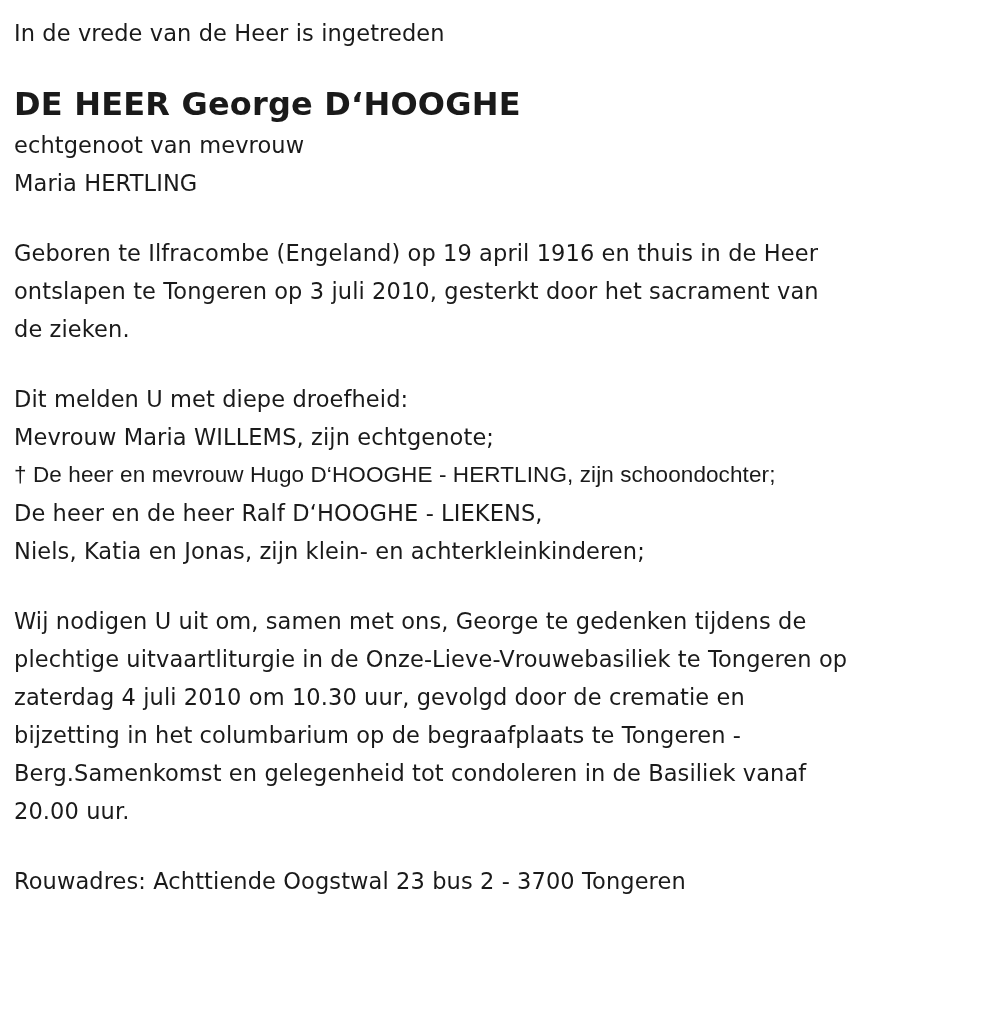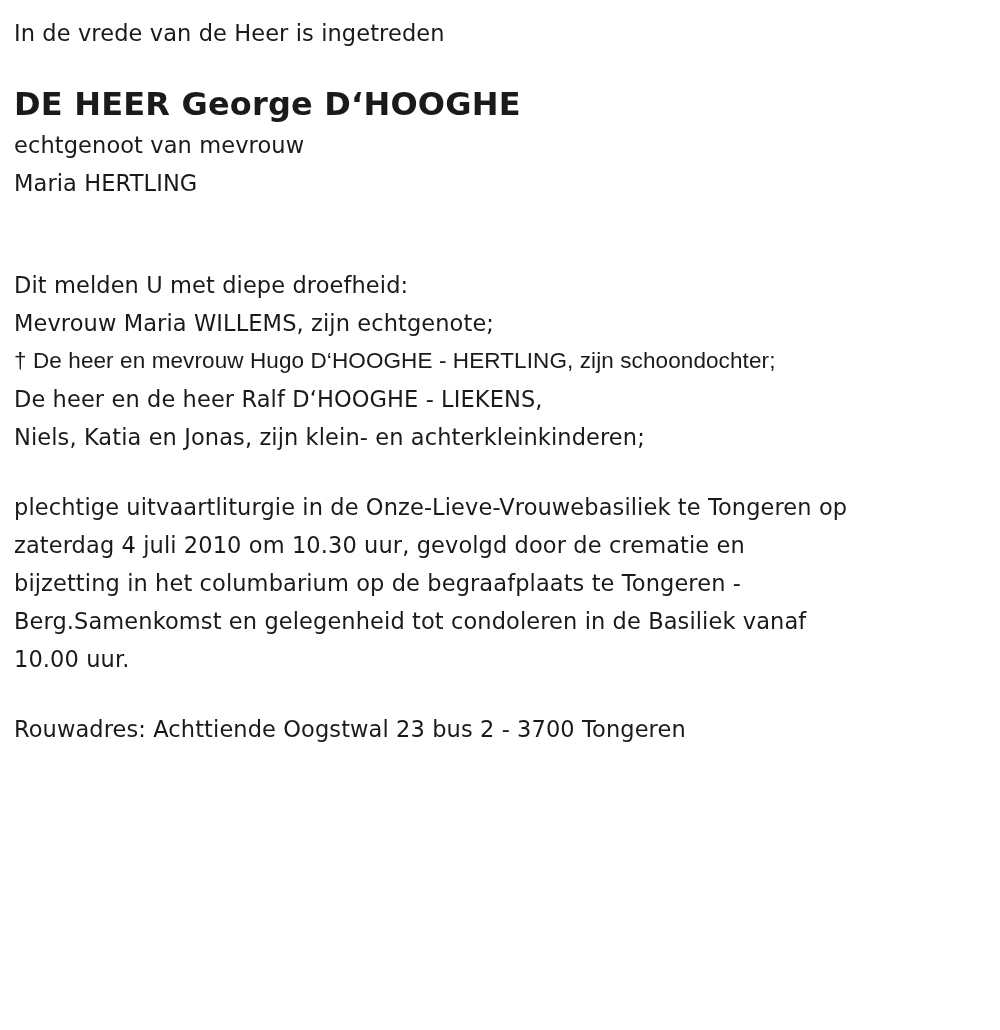--- a/index.html
+++ b/index.html
@@ -56,39 +56,45 @@
 
   <div class="block">
     <div class="name-heading">DE HEER George D‘HOOGHE</div>
     <span class="line">echtgenoot van mevrouw</span>
     <br>
     <span class="line">Maria HERTLING</span>
   </div>
 
   <div class="spacer-lg"></div>
 
+  <div class="block para">
+    <span class="line">Geboren te Ilfracombe (Engeland) op 19 april 1916 en thuis in de Heer</span>
+    <span class="line">ontslapen te Tongeren op 3 juli 2010, gesterkt door het sacrament van</span>
+    <span class="line">de zieken.</span>
+  </div>
 
   <div class="spacer-lg"></div>
 
   <div class="block para">
     <span class="line">Dit melden U met diepe droefheid:</span>
     <span class="line">Mevrouw Maria WILLEMS, zijn echtgenote;</span>
     <span class="line cross">† De heer en mevrouw Hugo D‘HOOGHE - HERTLING, zijn schoondochter;</span>
     <span class="line">De heer en de heer Ralf D‘HOOGHE - LIEKENS,</span>
     <span class="line">Niels, Katia en Jonas, zijn klein- en achterkleinkinderen;</span>
   </div>
 
   <div class="spacer-lg"></div>
 
   <div class="block para">
+    <span class="line">Wij nodigen U uit om, samen met ons, George te gedenken tijdens de</span>
     <span class="line">plechtige uitvaartliturgie in de Onze-Lieve-Vrouwebasiliek te Tongeren op</span>
     <span class="line">zaterdag 4 juli 2010 om 10.30 uur, gevolgd door de crematie en</span>
     <span class="line">bijzetting in het columbarium op de begraafplaats te Tongeren -</span>
     <span class="line">Berg.Samenkomst en gelegenheid tot condoleren in de Basiliek vanaf</span>
-    <span class="line">10.00 uur.</span>
+    <span class="line">20.00 uur.</span>
   </div>
 
   <div class="spacer-lg"></div>
 
   <div class="block para">
     <span class="line">Rouwadres: Achttiende Oogstwal 23 bus 2 - 3700 Tongeren</span>
   </div>
 
 </div>
 

